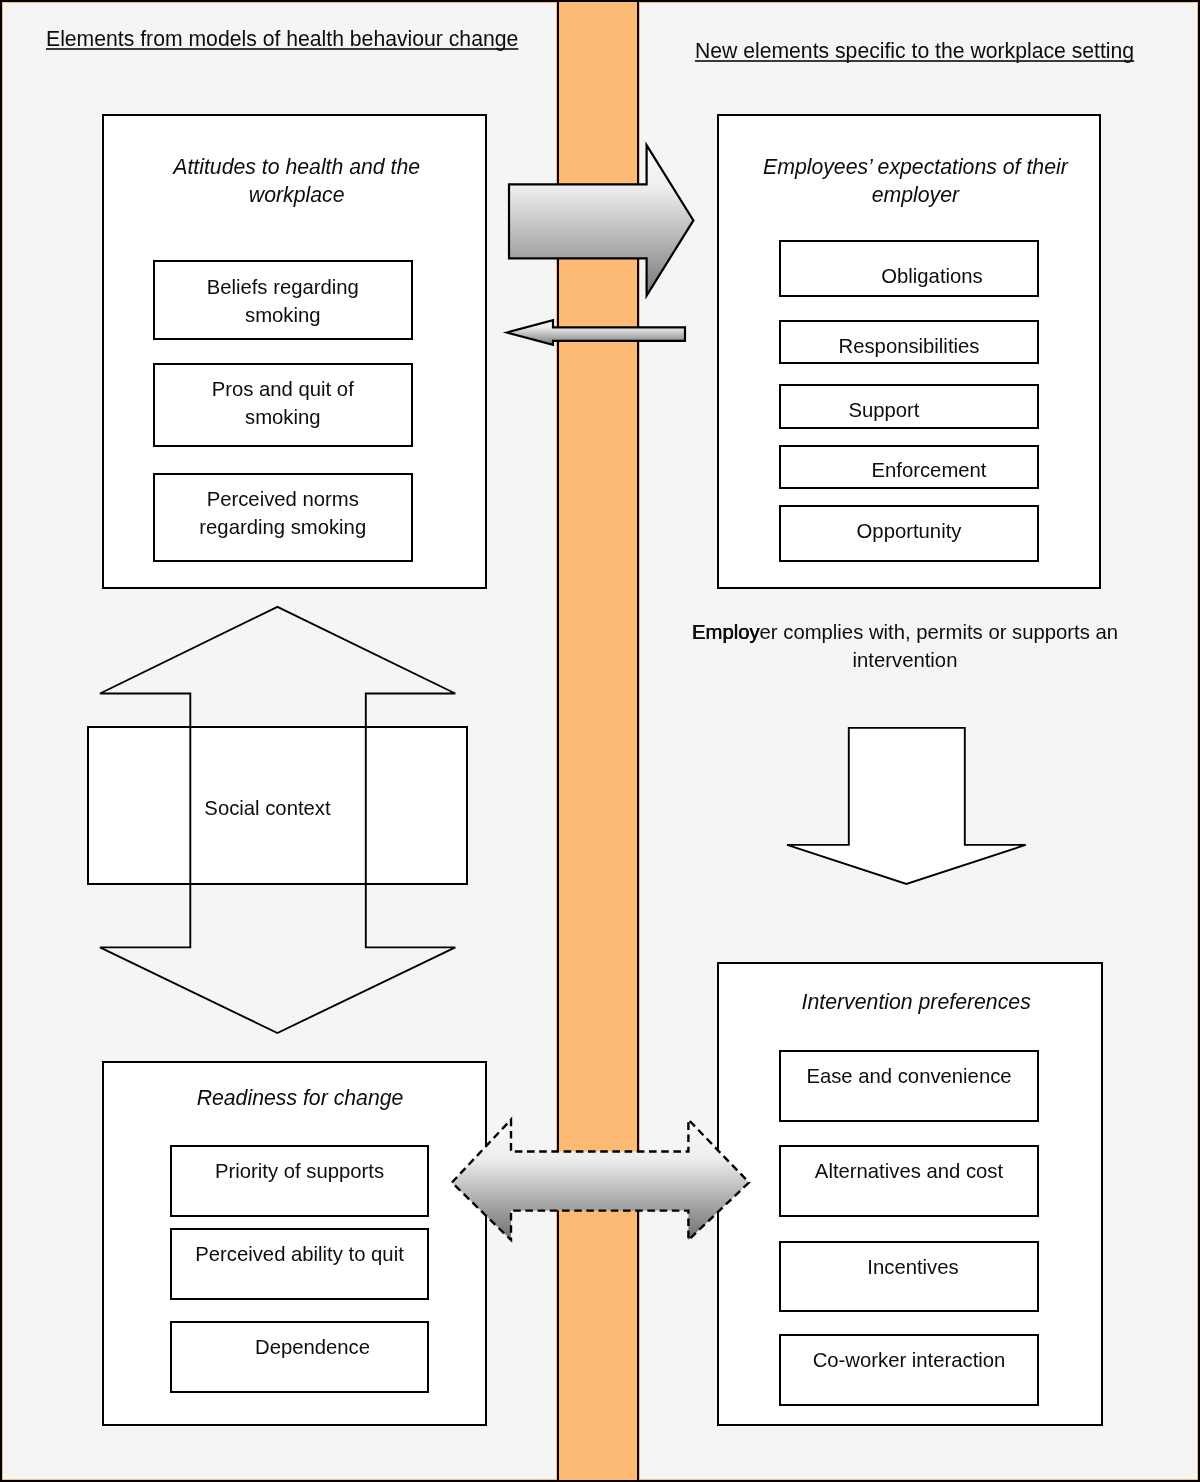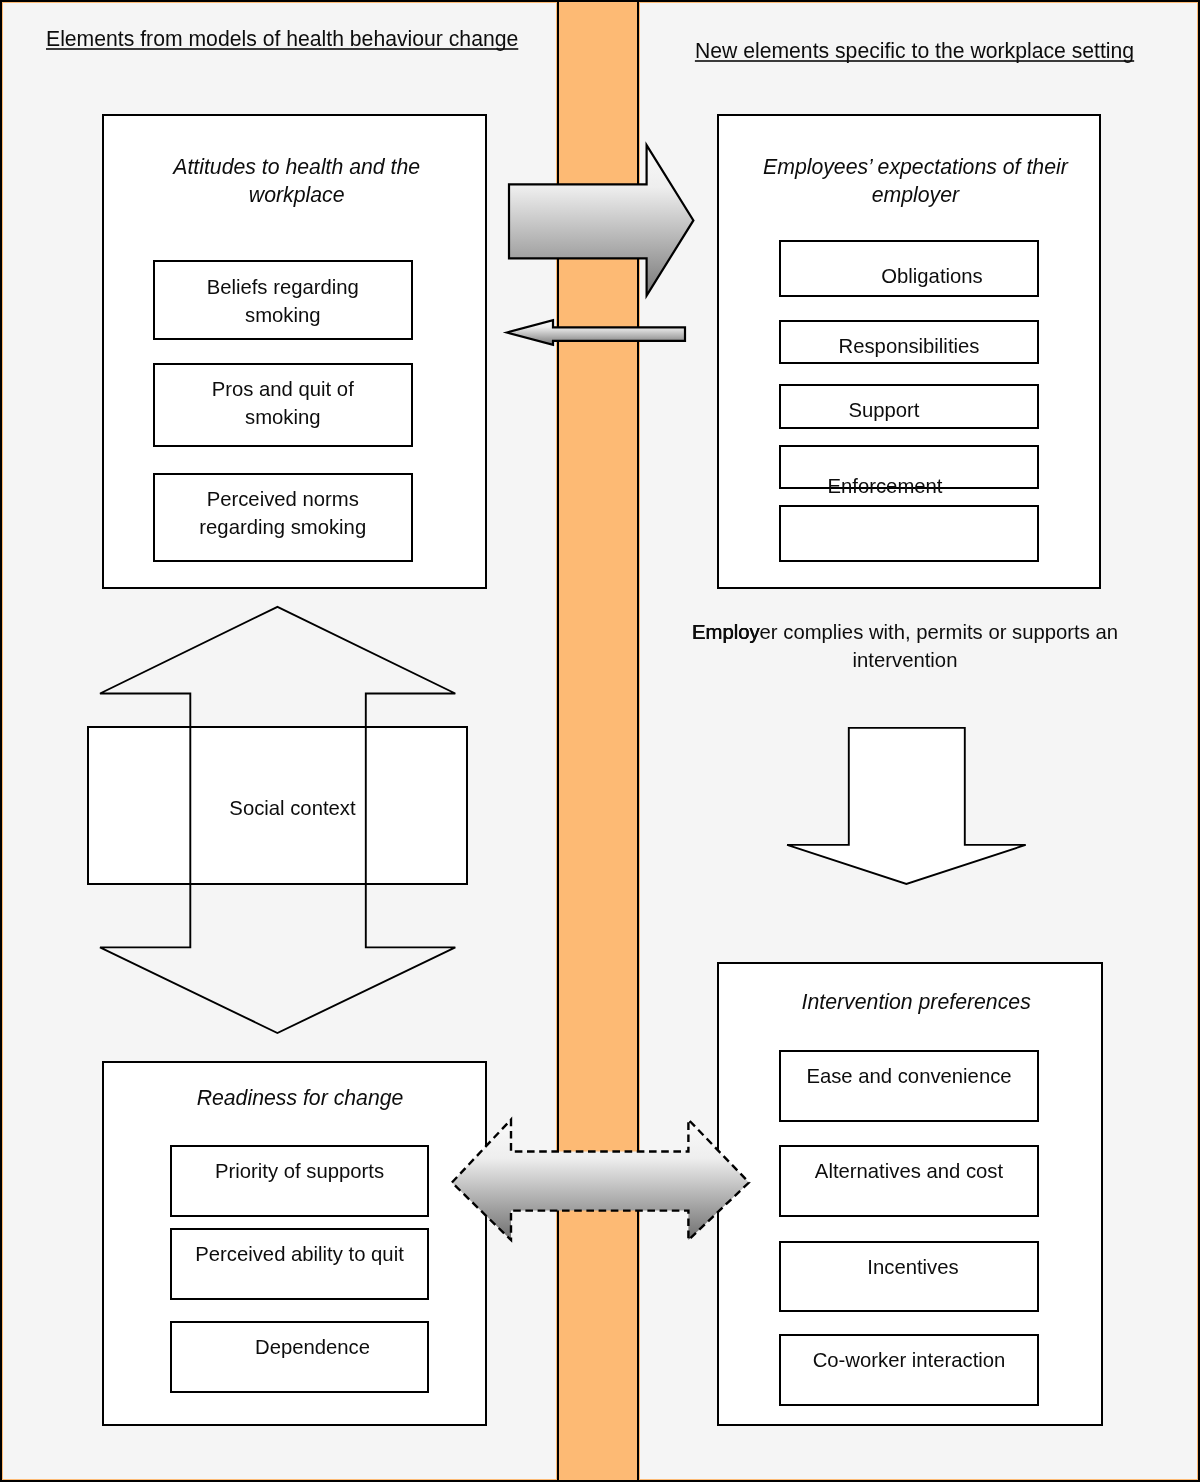--- a/index.html
+++ b/index.html
@@ -44,27 +44,27 @@
   
   #box-expect{left:717px;top:114px;width:384px;height:475px;}
   #ttl-expect{left:761.4px;top:152.7px;width:308px;}
   #ib-b1{left:779px;top:240px;width:260px;height:57px;}
   #lb-b1{left:779px;top:253px;width:306px;margin-top:9px;}
   #ib-b2{left:779px;top:320px;width:260px;height:44px;}
   #lb-b2{left:779px;top:331.5px;width:260px;}
   #ib-b3{left:779px;top:384px;width:260px;height:45px;}
   #lb-b3{left:779px;top:395.5px;width:210px;}
   #ib-b4{left:779px;top:445px;width:260px;height:44px;}
-  #lb-b4{left:779px;top:472px;width:212px;}
+  #lb-b4{left:779px;top:456px;width:212px;padding-left:44px;}
   #ib-b5{left:779px;top:505px;width:260px;height:57px;}
   #lb-b5{left:779px;top:517.2px;width:260px;}
 
   
   #box-social{left:87px;top:726px;width:381px;height:159px;}
-  #lb-social{left:102px;top:793.5px;width:381px;}
+  #lb-social{left:77px;top:793.5px;width:381px;}
 
   
   #box-readiness{left:102px;top:1061px;width:385px;height:365px;}
   #ttl-readiness{left:170.0px;top:1084.0px;width:260px;}
   #ib-c1{left:170px;top:1145px;width:259px;height:72px;}
   #lb-c1{left:170px;top:1157.2px;width:259px;}
   #ib-c2{left:170px;top:1228px;width:259px;height:72px;}
   #lb-c2{left:170px;top:1240px;width:259px;}
   #ib-c3{left:170px;top:1321px;width:259px;height:72px;}
   #lb-c3{left:170px;top:1332.9px;width:285px;}
@@ -112,20 +112,21 @@
   <div class="ttl" id="ttl-expect">Employees’ expectations of their employer</div>
   <div class="ibox" id="ib-b1"></div>
   <div class="lbl" id="lb-b1">Obligations</div>
   <div class="ibox" id="ib-b2"></div>
   <div class="lbl" id="lb-b2">Responsibilities</div>
   <div class="ibox" id="ib-b3"></div>
   <div class="lbl" id="lb-b3">Support</div>
   <div class="ibox" id="ib-b4"></div>
   <div class="lbl" id="lb-b4">Enforcement</div>
   <div class="ibox" id="ib-b5"></div>
+  <div class="lbl" id="lb-b5">Opportunity</div>
 
   <div class="gbox" id="box-social"></div>
   <svg id="svg-social" width="390" height="440" viewBox="0 0 390 440" style="left:80px;top:600px;">
     <path d="M197.5 6.8 L375.3 93.5 L285.8 93.5 L285.8 347.4 L375.3 347.4 L197.4 433 L20 347.4 L110.3 347.4 L110.3 93.5 L20 93.5 Z" fill="none" stroke="#000000" stroke-width="1.9" stroke-linejoin="miter"></path>
   </svg>
   <div class="lbl" id="lb-social">Social context</div>
 
   <div class="gbox" id="box-readiness"></div>
   <div class="ttl" id="ttl-readiness">Readiness for change</div>
   <div class="ibox" id="ib-c1"></div>

